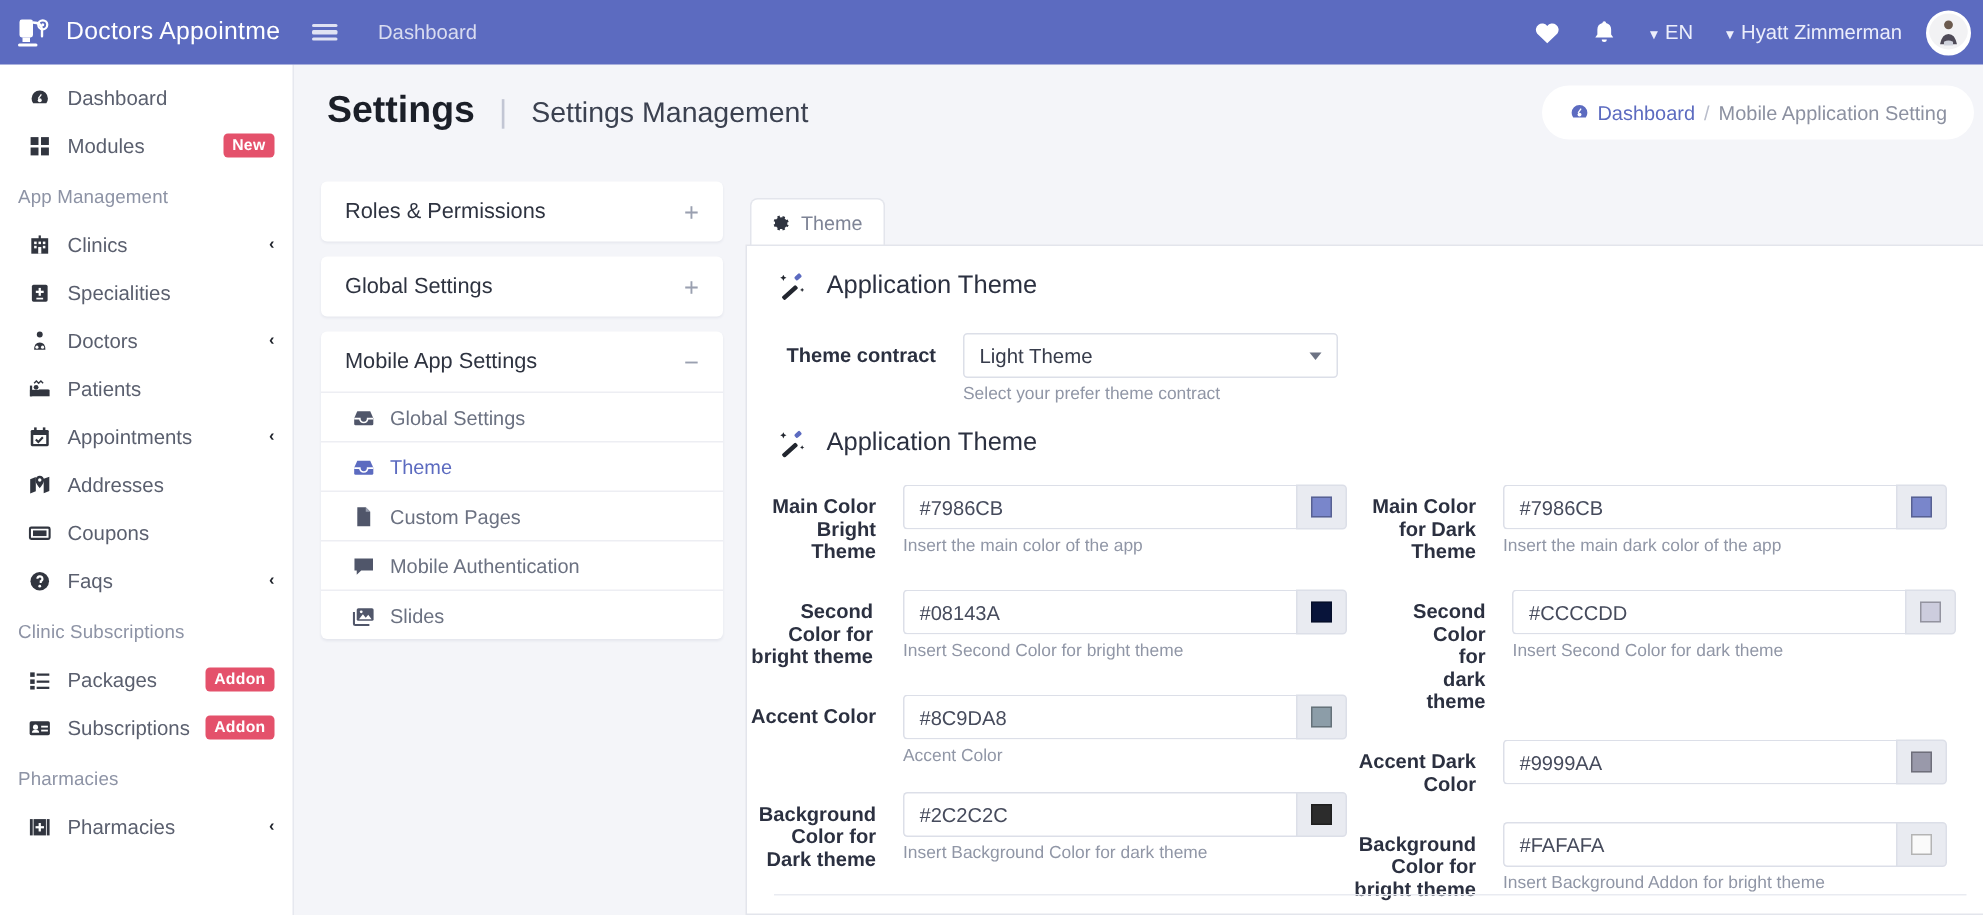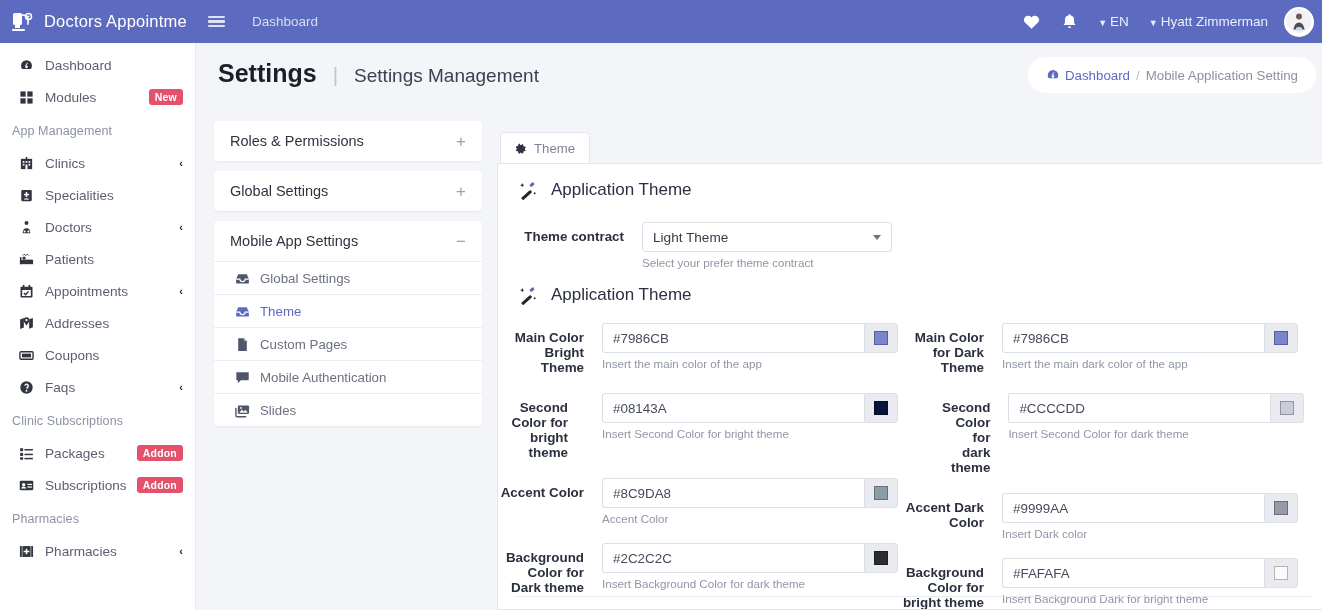--- a/index.html
+++ b/index.html
@@ -534,21 +534,21 @@
               <input type="text" value="#7986CB" style="">
               <span class="swatch-btn">
                 <span class="swatch-sq" style="background:#7986CB;"></span>
               </span>
             </div>
             <div class="f-hint">Insert the main color of the app</div>
           </div>
         </div>
         <div class="form-row" style="margin-bottom: 18px;">
           <div class="f-label" style="width:110px;">Second Color for bright theme</div>
-          <div class="f-ctrl" style="margin-left:34px;">
+          <div class="f-ctrl" style="margin-left:20px;">
             <div class="input-group">
               <input type="text" value="#08143A" style="">
               <span class="swatch-btn">
                 <span class="swatch-sq" style="background:#08143A;"></span>
               </span>
             </div>
             <div class="f-hint">Insert Second Color for bright theme</div>
           </div>
         </div>
         <div class="form-row" style="margin-bottom: 18px;">
@@ -603,32 +603,31 @@
         </div>
         <div class="form-row" style="margin-bottom: 18px;">
           <div class="f-label" style="width:110px;">Accent Dark Color</div>
           <div class="f-ctrl" style="margin-left:18px;">
             <div class="input-group">
               <input type="text" value="#9999AA" style="">
               <span class="swatch-btn">
                 <span class="swatch-sq" style="background:#9999AA;"></span>
               </span>
             </div>
-            <div class="f-hint">Insert Dark color</div>
           </div>
         </div>
         <div class="form-row" style="margin-bottom: 18px;">
           <div class="f-label" style="width:110px;">Background Color for bright theme</div>
           <div class="f-ctrl" style="margin-left:18px;">
             <div class="input-group">
               <input type="text" value="#FAFAFA" style="">
               <span class="swatch-btn">
                 <span class="swatch-sq" style="background:#FAFAFA;"></span>
               </span>
             </div>
-            <div class="f-hint">Insert Background Dark for bright theme</div>
+            <div class="f-hint">Insert Background Addon for bright theme</div>
           </div>
         </div>
       </div>
   </div>
 </div>
 
 <div id="panel-divider"></div>
 
 </body></html>

